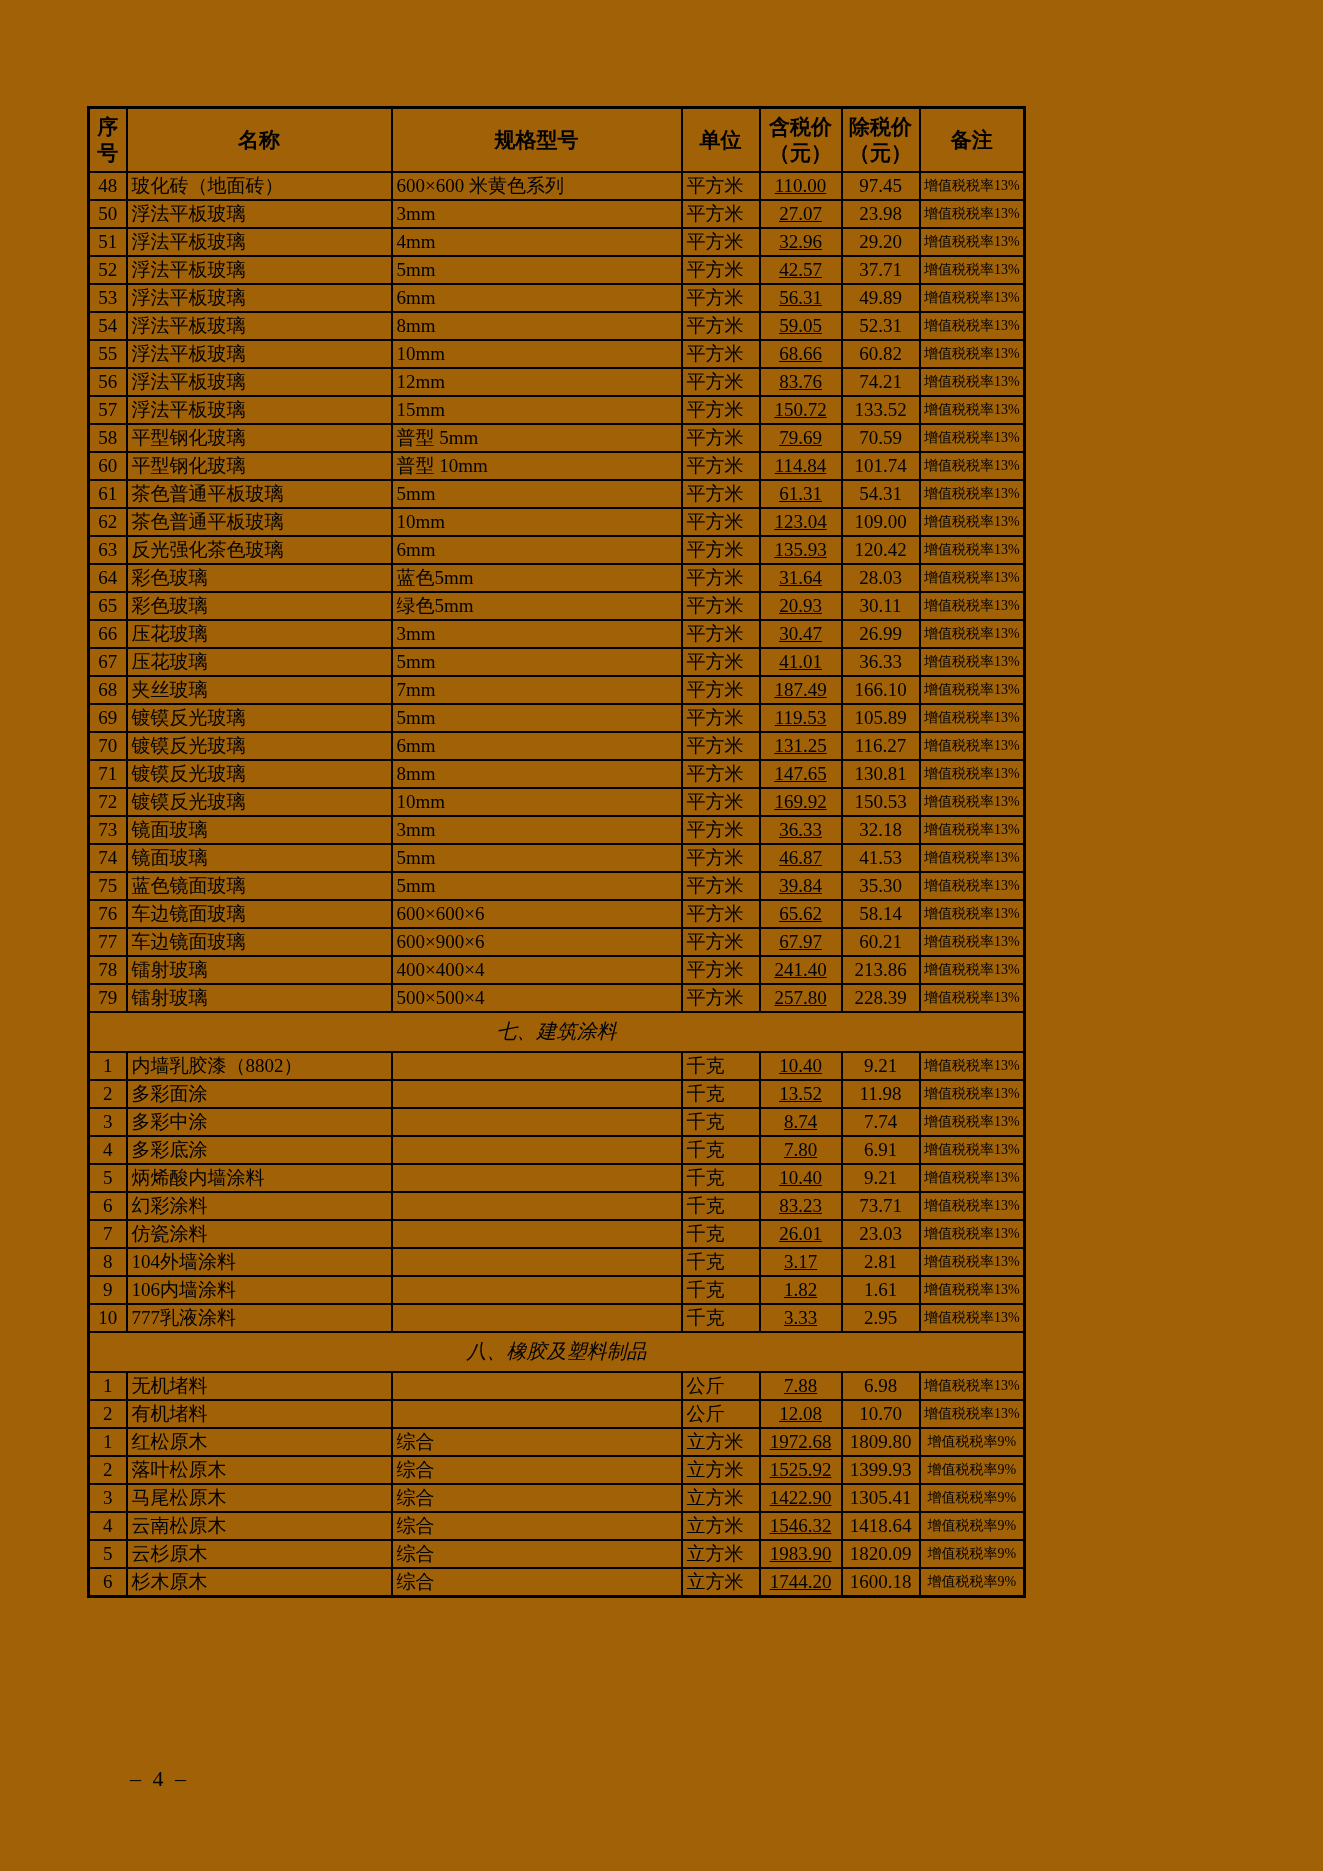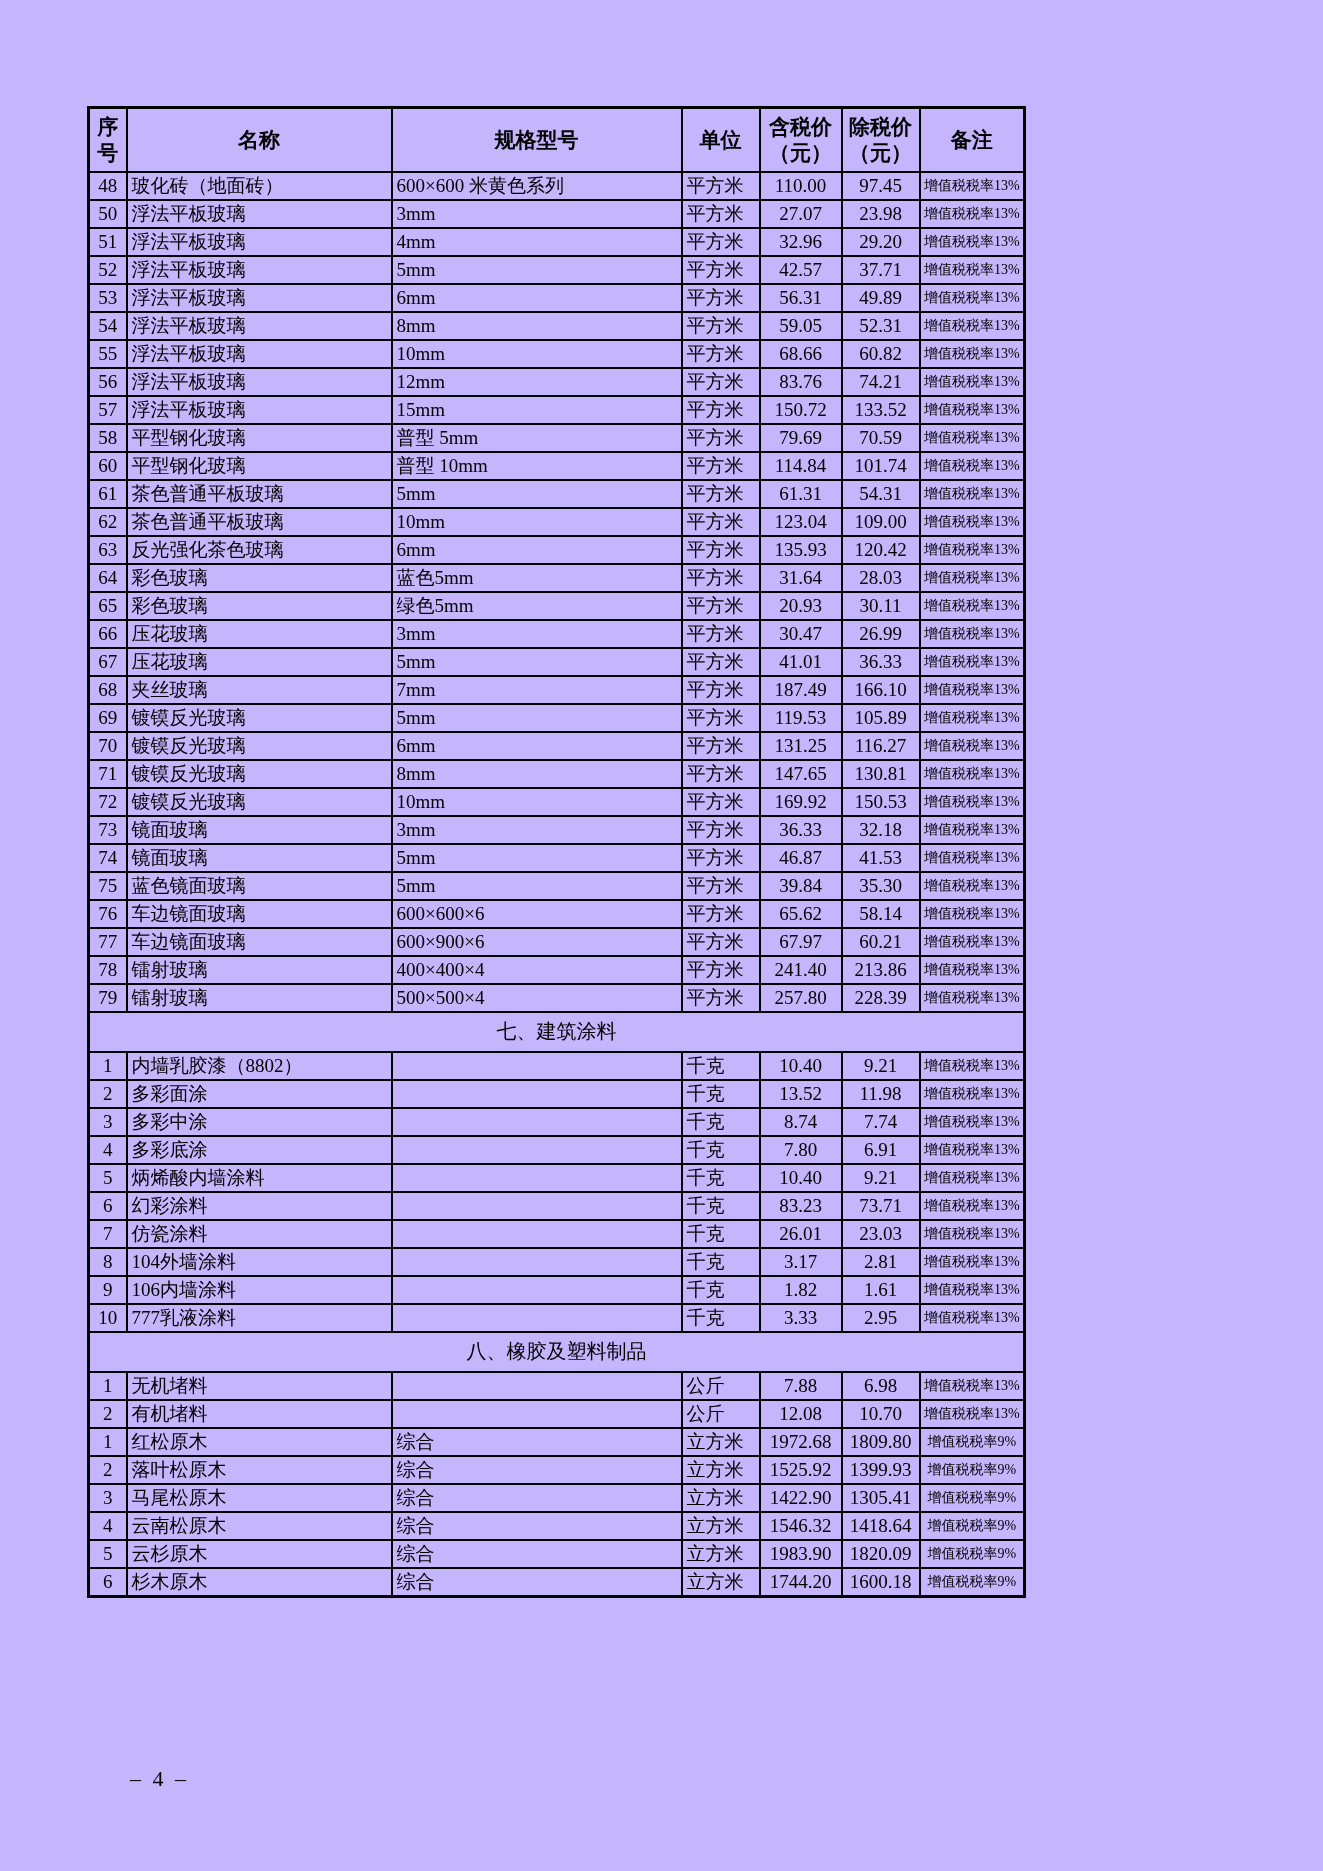--- a/index.html
+++ b/index.html
@@ -1,21 +1,21 @@
 <!DOCTYPE html>
 <html><head>
 <meta charset="utf-8">
 <style>
   html,body{margin:0;padding:0;background:#ffffff;}
   body{
     width:1323px;height:1871px;position:relative;
     font-family:"Liberation Serif","DejaVu Serif",serif;
     color:#000;
   }
-  .page{position:absolute;left:0;top:0;width:1323px;height:1871px;background:#c4b5fd;}
+  .page{position:absolute;left:0;top:0;width:1323px;height:1871px;background:#a16207;}
   table.price{
     position:absolute;left:87px;top:106px;width:936px;
     border-collapse:collapse;table-layout:fixed;
     border:3px solid #000;
   }
   col.col-index{width:38px;}
   col.col-name{width:265px;}
   col.col-spec{width:290px;}
   col.col-unit{width:78px;}
   col.col-incl{width:82px;}
@@ -26,24 +26,24 @@
   th{
     font-size:21px;font-weight:bold;text-align:center;
     white-space:pre-line;line-height:1.25;padding:0 2px;
   }
   tr.data{height:18px;}
   td{font-size:19px;white-space:nowrap;}
   td.c-index{text-align:center;}
   td.c-name{text-align:left;}
   td.c-spec{text-align:left;}
   td.c-unit{text-align:left;}
-  td.c-incl{text-align:center;}
+  td.c-incl{text-align:center;text-decoration:underline;}
   td.c-excl{text-align:center;}
   td.c-note{text-align:center;font-size:14px;padding:0 3px;}
-  tr.section{height:40px;}
+  tr.section{height:40px;font-style:italic;}
   tr.section td{text-align:center;font-size:20px;white-space:nowrap;}
   .footer{
     position:absolute;left:130px;top:1766px;
     font-size:22px;letter-spacing:3px;
   }
 </style>
 </head>
 <body>
 
 <div class="page">

